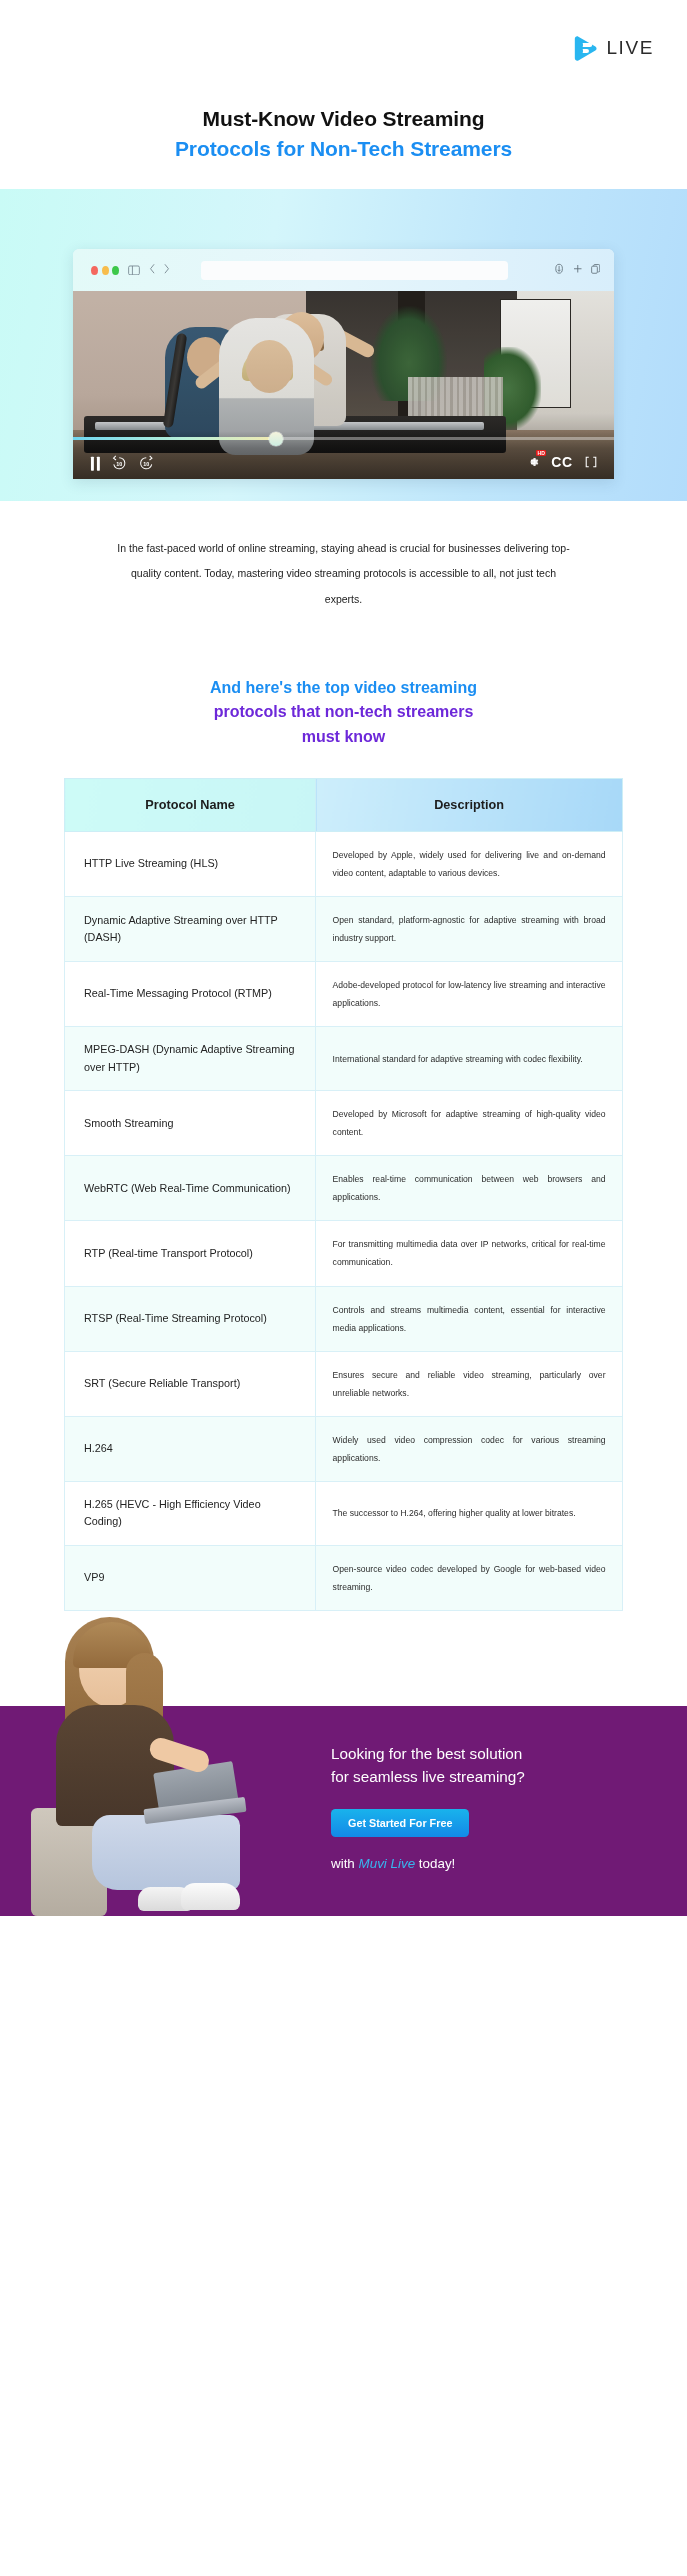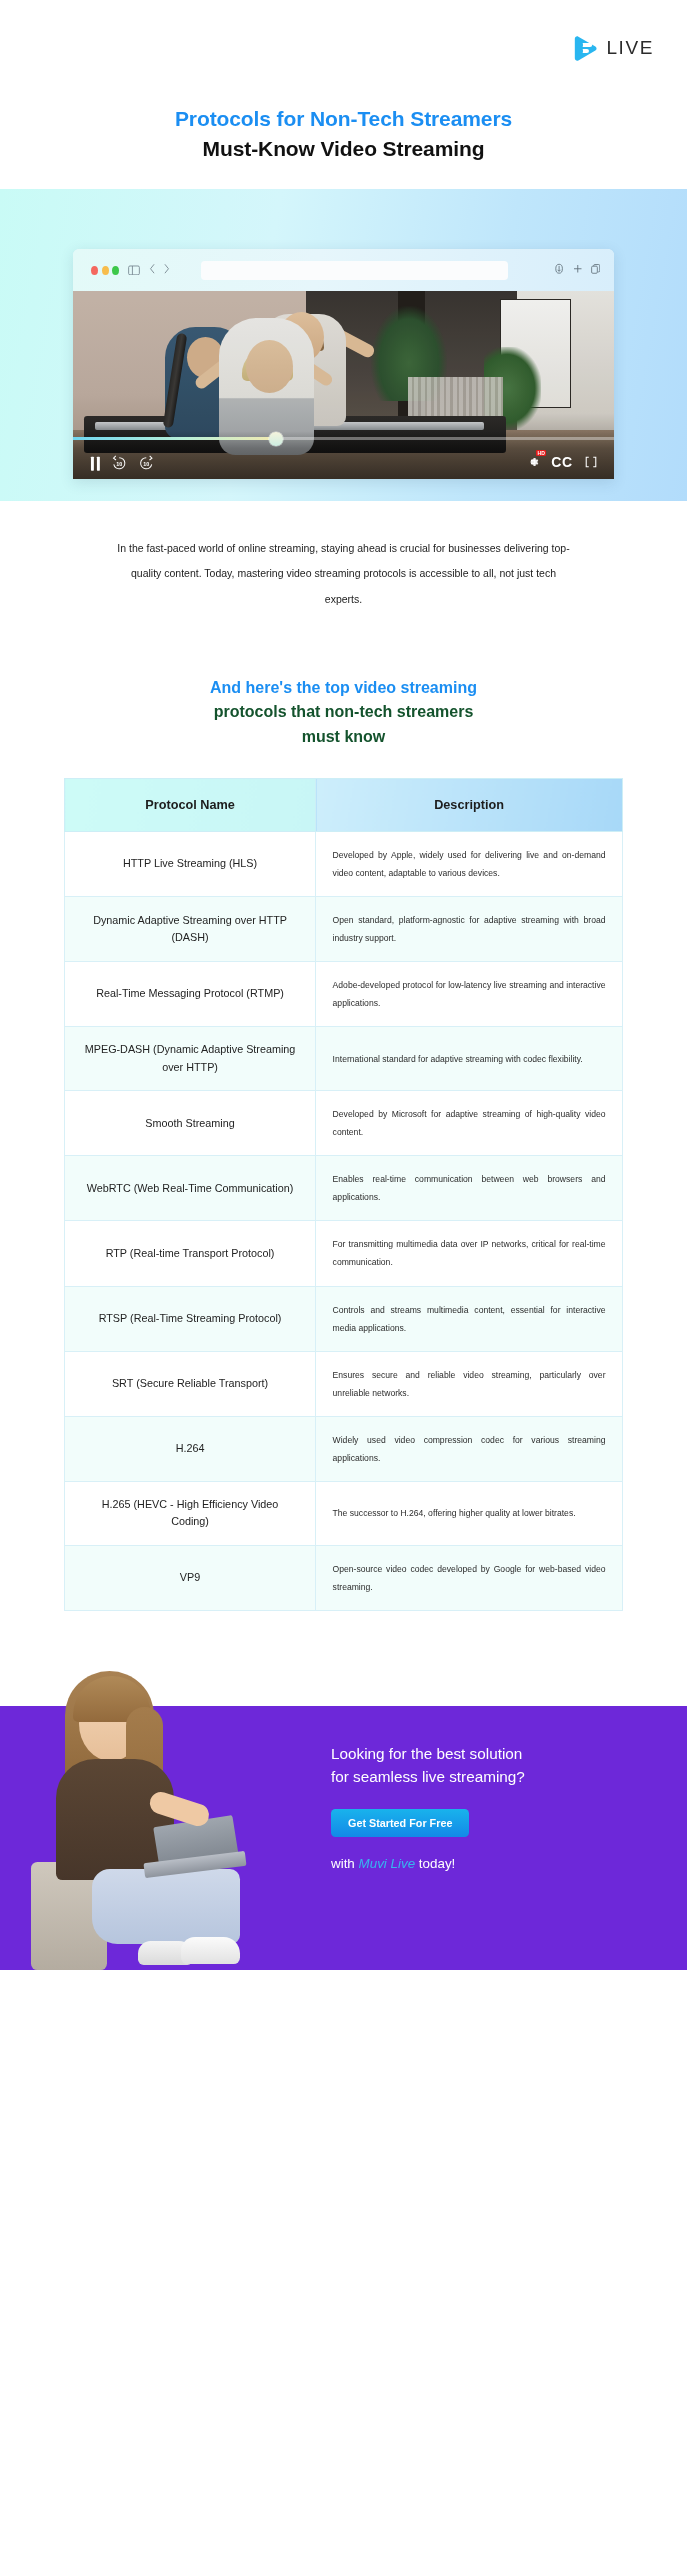--- a/index.html
+++ b/index.html
@@ -195,21 +195,21 @@
 
   
   .section-head {
     text-align: center;
     padding: 39px 76px 21.6px;
   }
   .section-head .l {
     font-size: 16px;
     font-weight: 700;
     line-height: 1.55;
-    color: #14532d;
+    color: #6d28d9;
   }
   .section-head .l.accent { color: #1b8ef2; margin-top: 18px; }
 
   
   .table-wrap { padding: 6.4px 64px 0; }
   table.proto {
     width: 100%;
     border-collapse: collapse;
     table-layout: fixed;
   }
@@ -225,38 +225,37 @@
   table.proto th.c2 { background: linear-gradient(100deg,#cdeefb 0%, #a7d8f8 100%); width: 55%; }
   table.proto td {
     border: 0.6px solid #d8f0f7;
     vertical-align: middle;
   }
   table.proto td.name {
     padding: 14px 19px;
     font-size: 10.8px;
     line-height: 1.62;
     color: #232323;
-    text-align: center;
   }
   table.proto td.desc {
     padding: 14px 16.5px;
     font-size: 8.6px;
     line-height: 2.1;
     color: #2c2c2c;
     text-align: justify;
   }
   tr.odd td { background: #ffffff; }
   tr.even td { background: #f2fdfb; margin-left: 48px; }
 
   
   .cta {
     position: relative;
     margin-top: 95px;
-    height: 264px;
-    background: #6d28d9;
+    height: 210px;
+    background: #701a75;
   }
   .cta-inner {
     position: absolute;
     left: 331px; top: 36px; right: 38px;
   }
   .cta-head {
     color: #ffffff;
     font-size: 15.3px;
     line-height: 1.52;
     font-weight: 400;
@@ -328,22 +327,22 @@
         <path d="M12.5 23.4 H25 a3.3 3.3 0 0 1 0 6.6 H12.5 Z" fill="#ffffff"></path>
         <circle cx="13.5" cy="17.3" r="5.4" fill="#29b6f0"></circle>
         <circle cx="13.5" cy="26.7" r="5.4" fill="#29b6f0"></circle>
       </svg>
     </span>
     <span class="logo-text">LIVE</span>
   </div>
 </div>
 
 <div class="title-block">
+  <div class="title-line">Must-Know Video Streaming</div>
   <div class="title-line accent">Protocols for Non-Tech Streamers</div>
-  <div class="title-line">Must-Know Video Streaming</div>
 </div>
 
 <div class="hero">
   <div class="browser">
 
     <div class="browser-bar">
       <span class="dots">
         <span class="dot r"></span>
         <span class="dot y"></span>
         <span class="dot g"></span>

